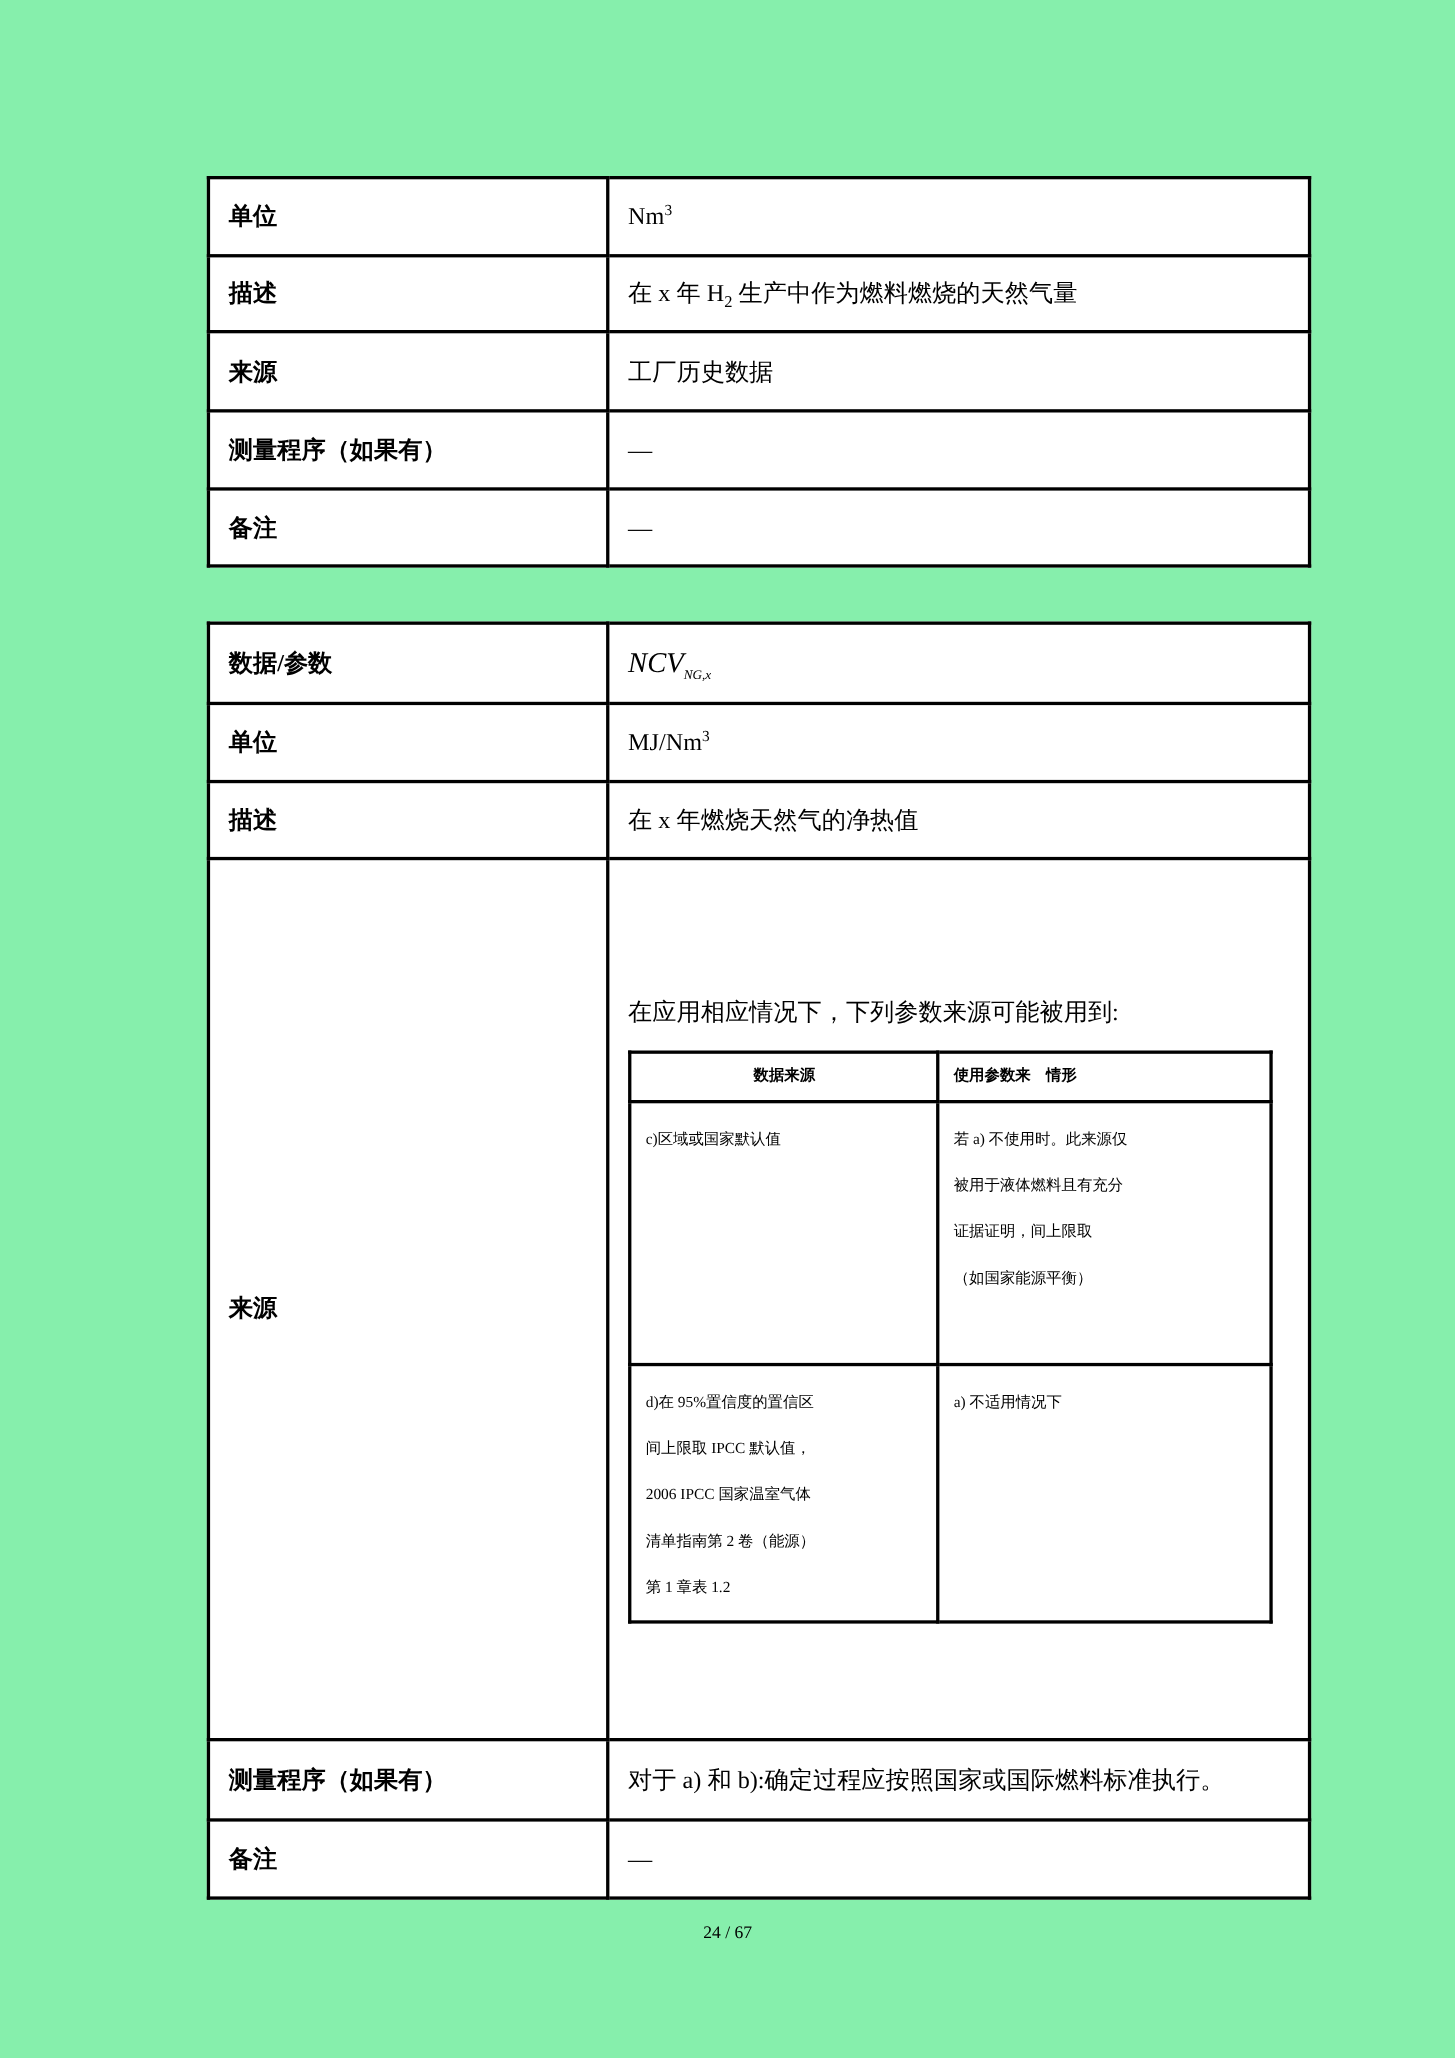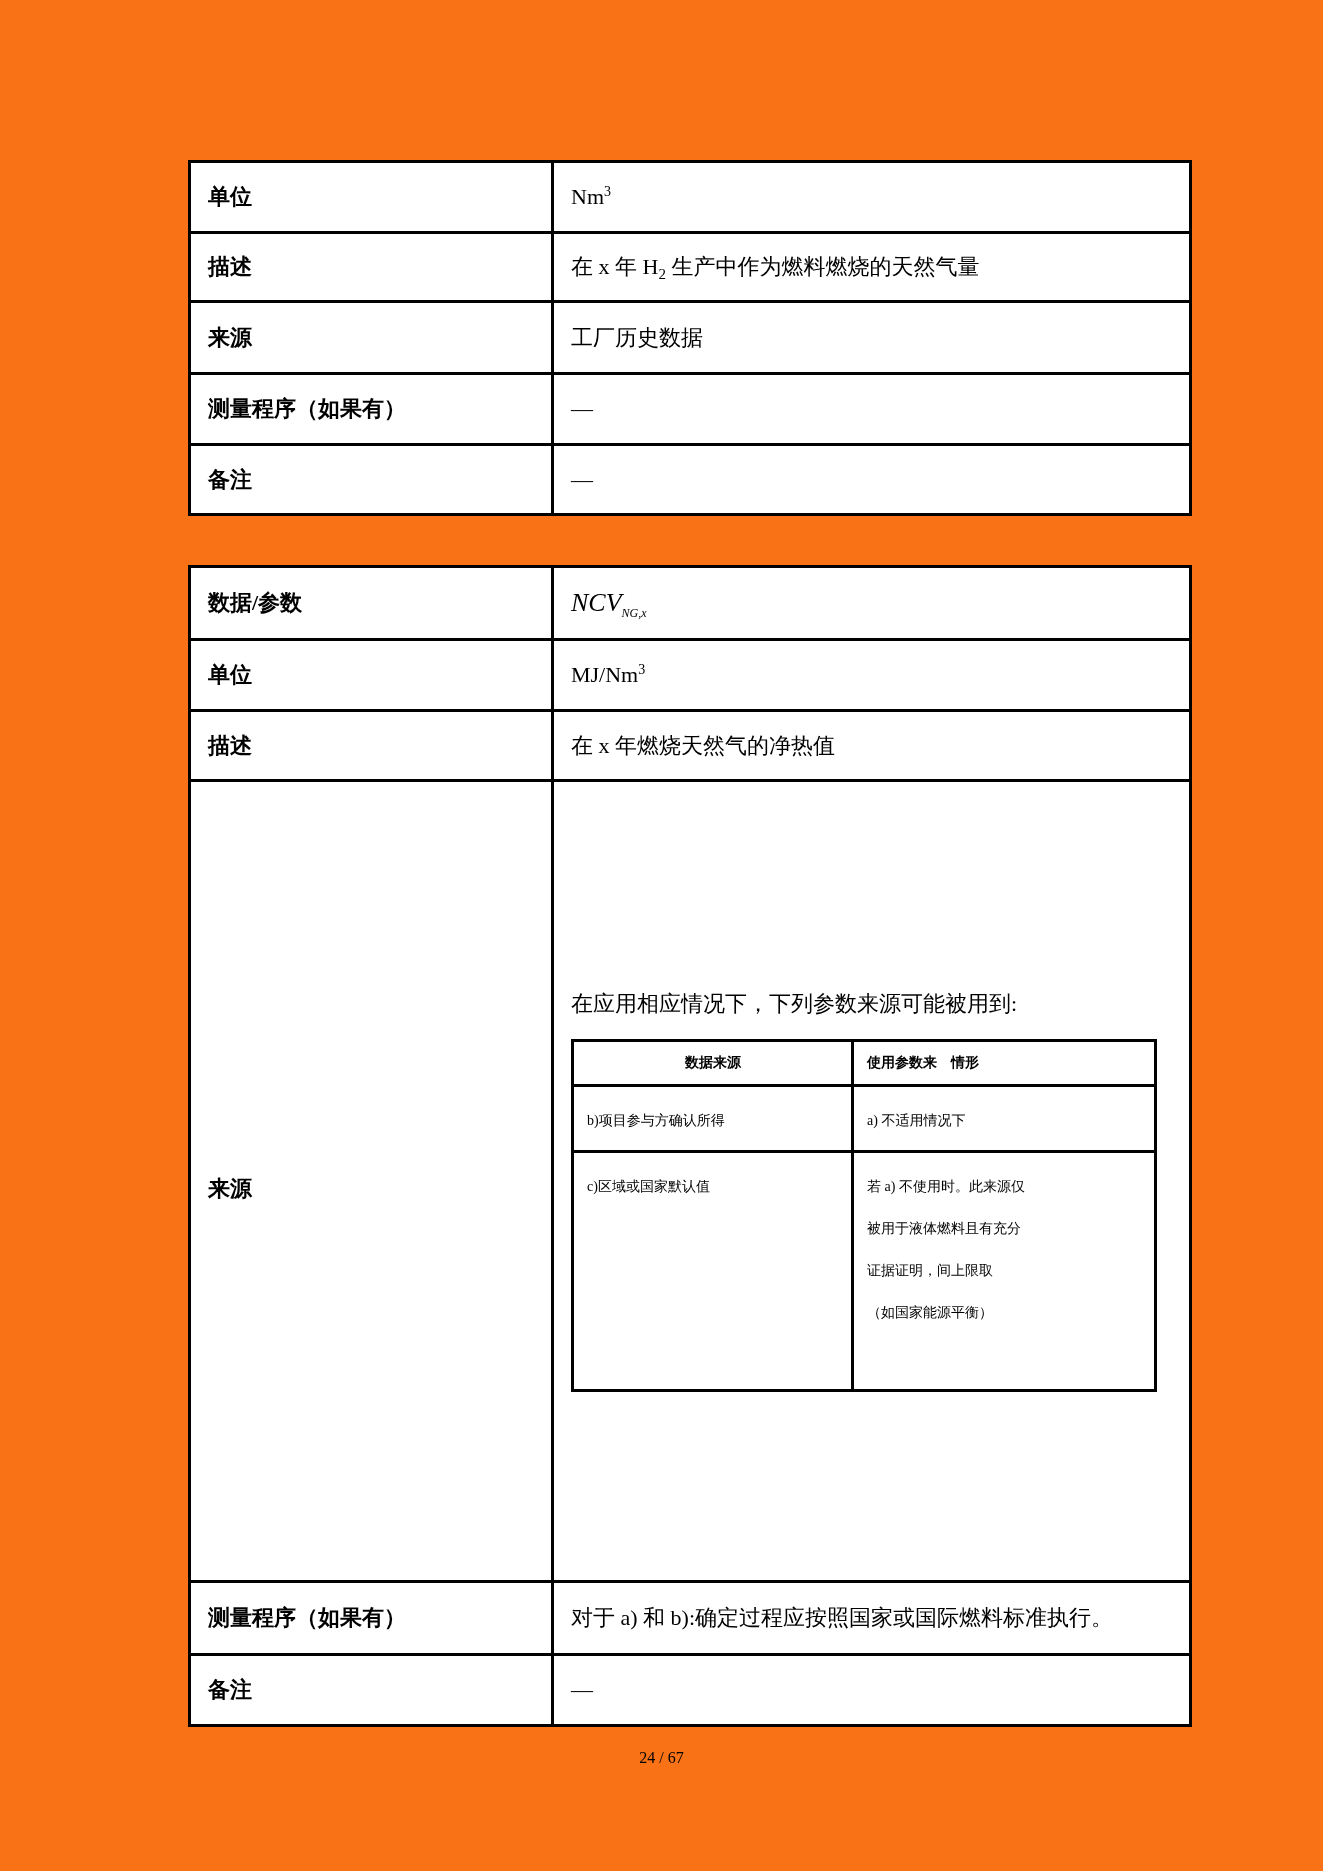--- a/index.html
+++ b/index.html
@@ -6,21 +6,21 @@
     margin: 0;
     padding: 0;
     background: #ffffff;
     color: #000000;
     font-family: "Liberation Serif", "DejaVu Serif", serif;
   }
   .doc {
     position: relative;
     width: 1323px;
     height: 1871px;
-    background: #f97316;
+    background: #86efac;
     overflow: hidden;
   }
   table.t {
     border-collapse: collapse;
     table-layout: fixed;
     position: absolute;
     left: 188px;
     width: 947px;
     background: #ffffff;
   }
@@ -161,31 +161,35 @@
           <table class="nested">
             <colgroup>
                 <col class="c1">
                 <col class="c2">
               </colgroup>
             <tbody>
               <tr class="hdr">
                 <td class="h1">数据来源</td>
                 <td>使用参数来　情形</td>
               </tr>
-              <tr class="nb">
-                <td>b)项目参与方确认所得</td>
-                <td>a) 不适用情况下</td>
-              </tr>
               <tr class="nc">
                 <td>c)区域或国家默认值</td>
                 <td>若 a) 不使用时。此来源仅
 被用于液体燃料且有充分
 证据证明，间上限取
 （如国家能源平衡）</td>
               </tr>
+              <tr class="nd">
+                <td>d)在 95%置信度的置信区
+间上限取 IPCC 默认值，
+2006 IPCC 国家温室气体
+清单指南第 2 卷（能源）
+第 1 章表 1.2</td>
+                <td>a) 不适用情况下</td>
+              </tr>
             </tbody>
           </table>
         </td>
       </tr>
       <tr class="r70">
         <td class="lbl">测量程序（如果有）</td>
         <td class="val">对于 a) 和 b):确定过程应按照国家或国际燃料标准执行。</td>
       </tr>
       <tr class="r68">
         <td class="lbl">备注</td>

